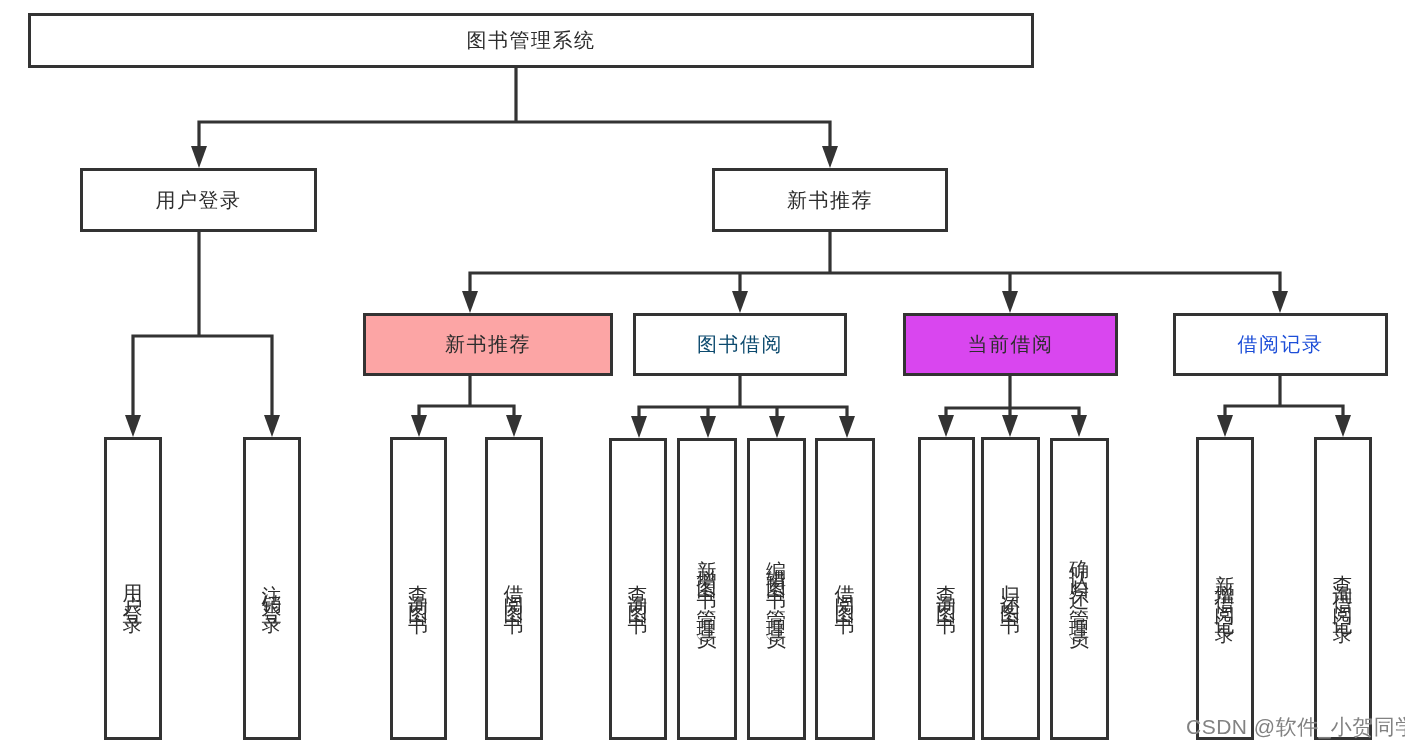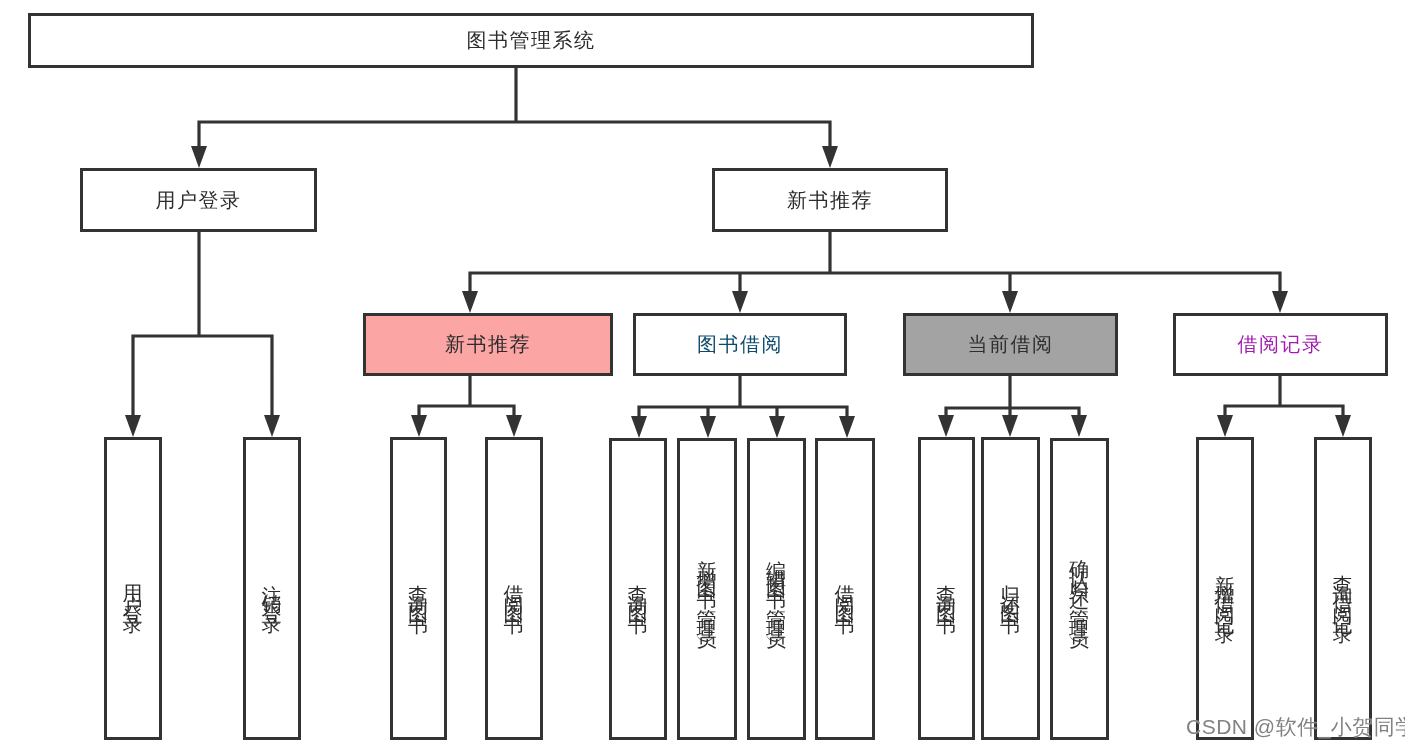--- a/index.html
+++ b/index.html
@@ -50,25 +50,25 @@
       </div>
       <div class="node branch" style="left: 712px; top: 168px; width: 236px; height: 64px; border-color: rgb(51, 51, 51); background: rgb(255, 255, 255);">
         <span class="lbl" style="color: rgb(45, 45, 45);">新书推荐</span>
       </div>
       <div class="node branch" style="left: 363px; top: 313px; width: 250px; height: 63px; border-color: rgb(51, 51, 51); background: #fca5a5; text-align: center;">
         <span class="lbl" style="color: rgb(45, 45, 45);">新书推荐</span>
       </div>
       <div class="node branch" style="left: 633px; top: 313px; width: 214px; height: 63px; border-color: rgb(51, 51, 51); background: rgb(255, 255, 255);">
         <span class="lbl" style="color: #0c4a6e;">图书借阅</span>
       </div>
-      <div class="node branch" style="left: 903px; top: 313px; width: 215px; height: 63px; border-color: rgb(51, 51, 51); background: #a3a3a3;">
+      <div class="node branch" style="left: 903px; top: 313px; width: 215px; height: 63px; border-color: rgb(51, 51, 51); background: #d946ef;">
         <span class="lbl" style="color: rgb(45, 45, 45);">当前借阅</span>
       </div>
       <div class="node branch" style="left: 1173px; top: 313px; width: 215px; height: 63px; border-color: rgb(51, 51, 51); background: rgb(255, 255, 255);">
-        <span class="lbl" style="color: #a21caf;">借阅记录</span>
+        <span class="lbl" style="color: #1d4ed8;">借阅记录</span>
       </div>
       <div class="node leaf" style="left: 104px; top: 437px; width: 58px; height: 303px; border-color: rgb(51, 51, 51); background: rgb(255, 255, 255);">
         <span class="lbl" style="color: rgb(45, 45, 45);">用户登录</span>
       </div>
       <div class="node leaf" style="left: 243px; top: 437px; width: 58px; height: 303px; border-color: rgb(51, 51, 51); background: rgb(255, 255, 255);">
         <span class="lbl" style="color: rgb(45, 45, 45);">注销登录</span>
       </div>
       <div class="node leaf" style="left: 390px; top: 437px; width: 57px; height: 303px; border-color: rgb(51, 51, 51); background: rgb(255, 255, 255);">
         <span class="lbl" style="color: rgb(45, 45, 45);">查询图书</span>
       </div>

